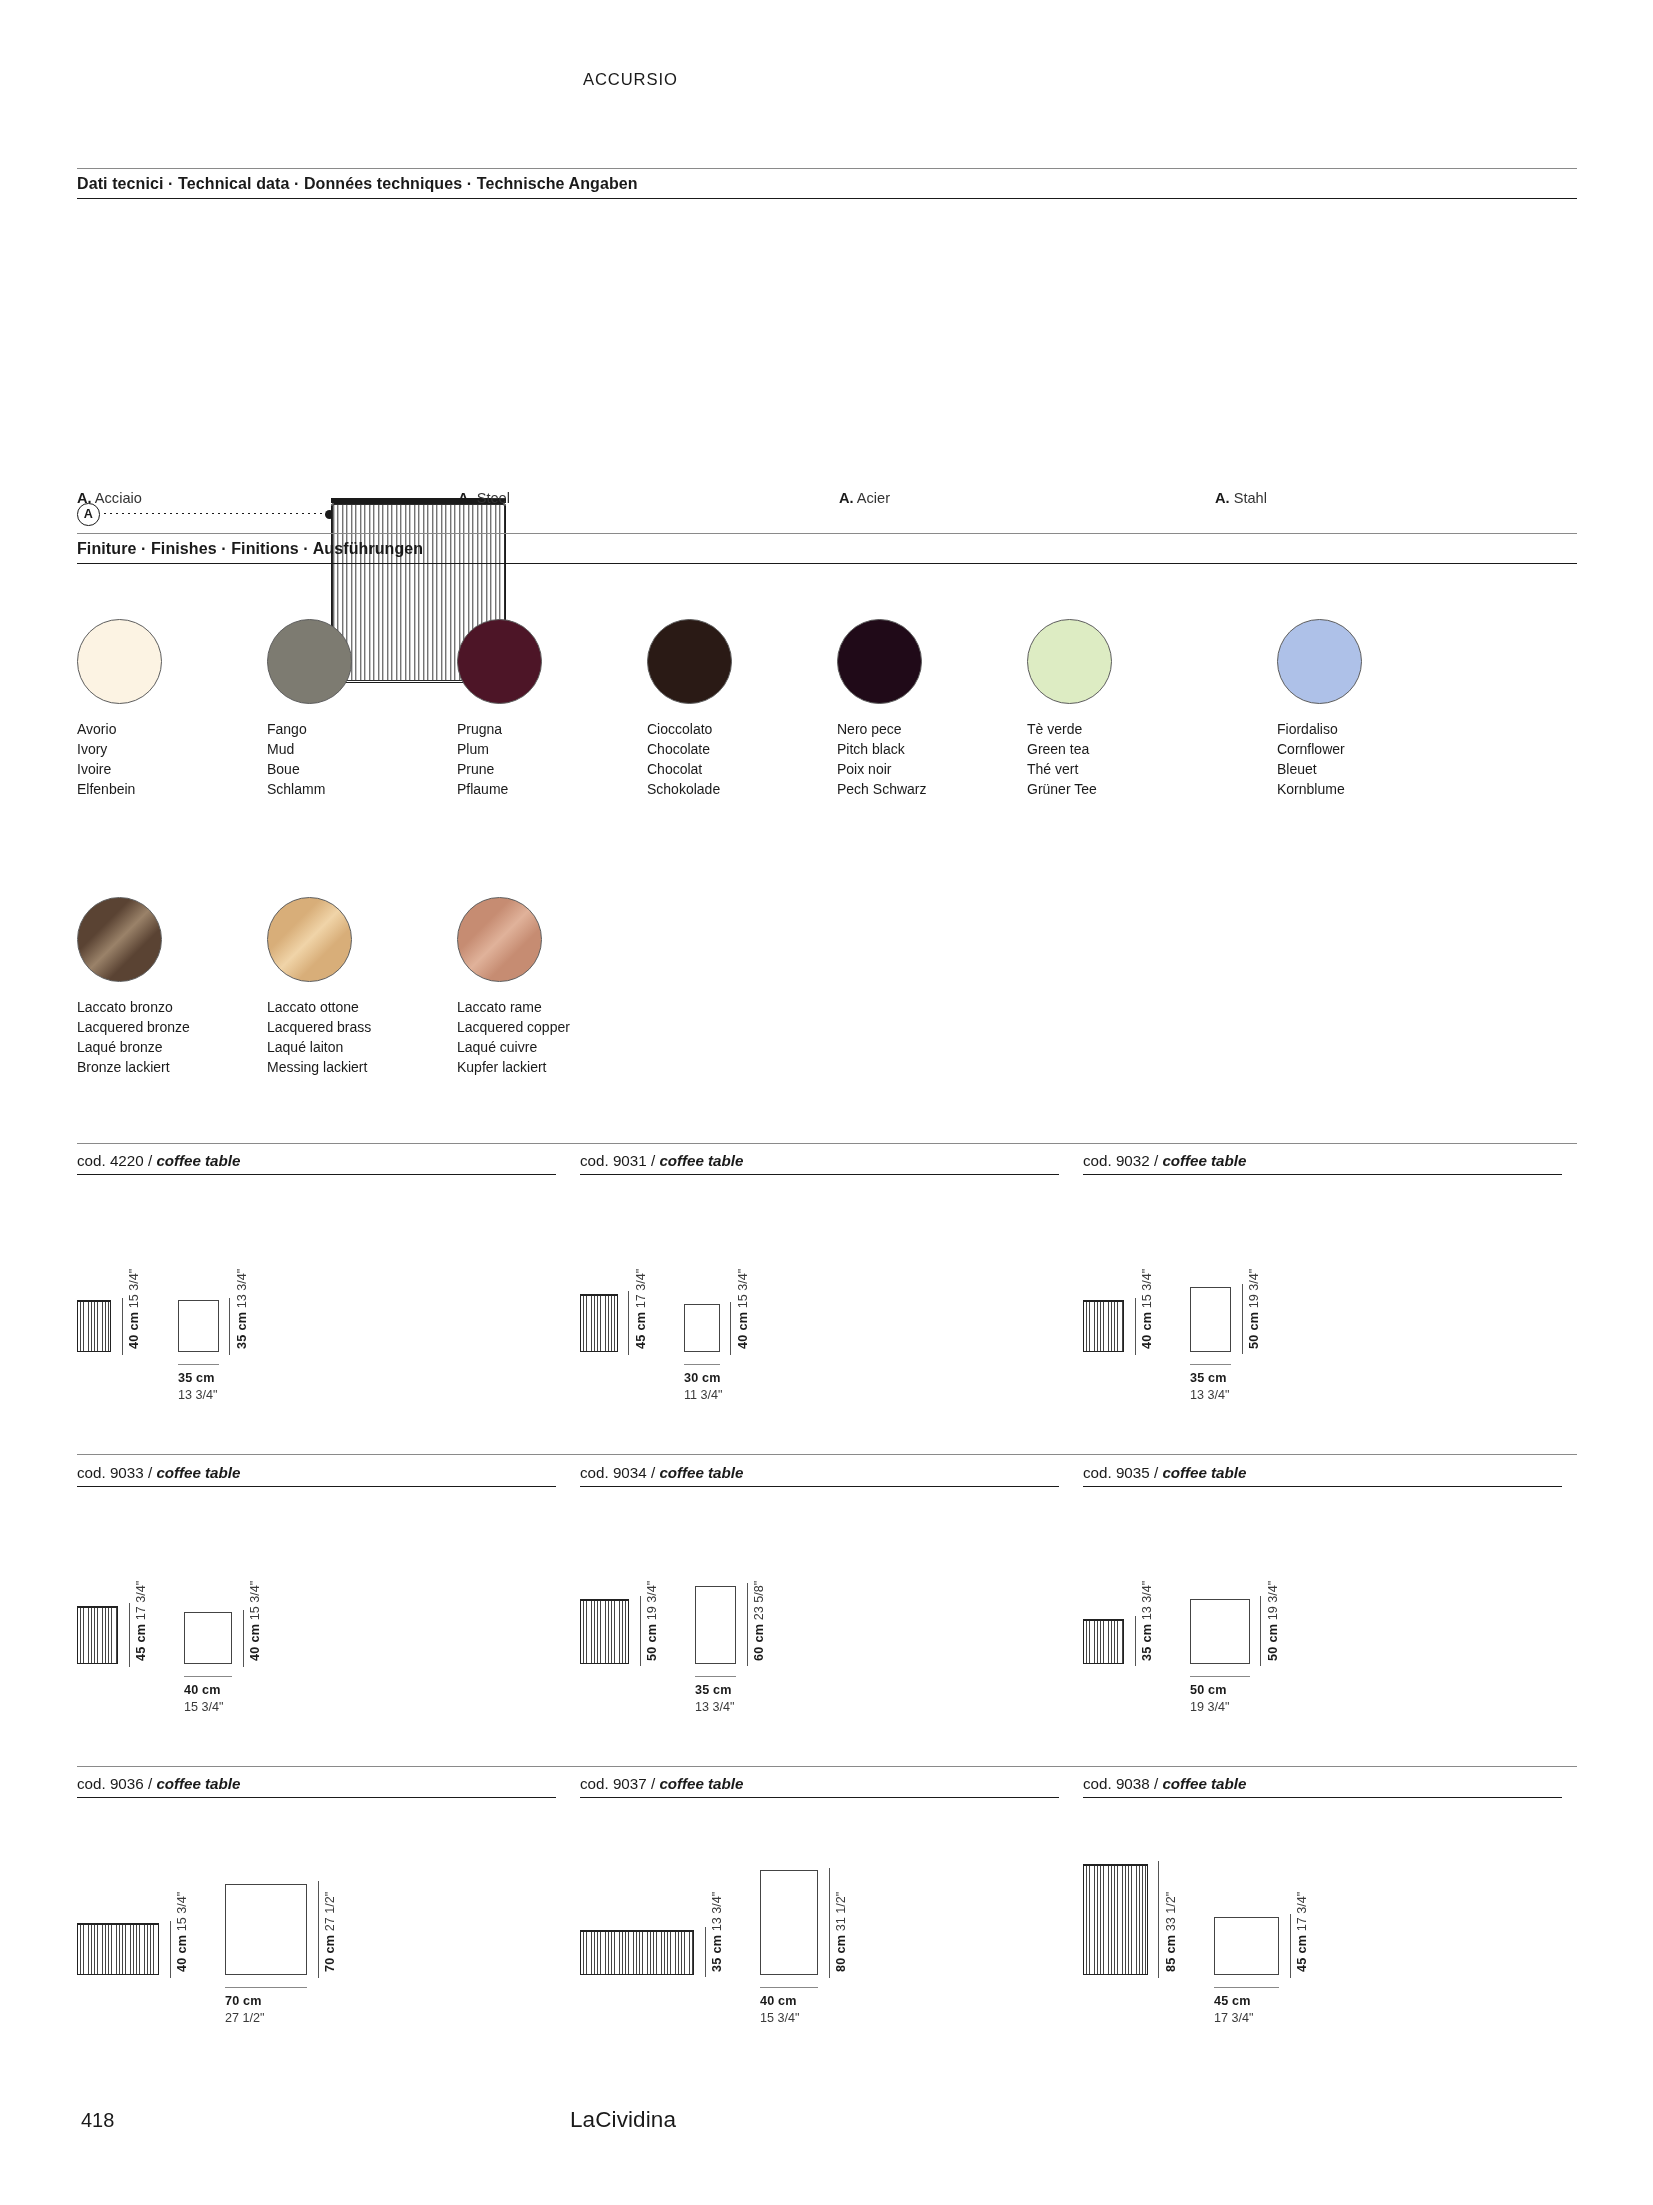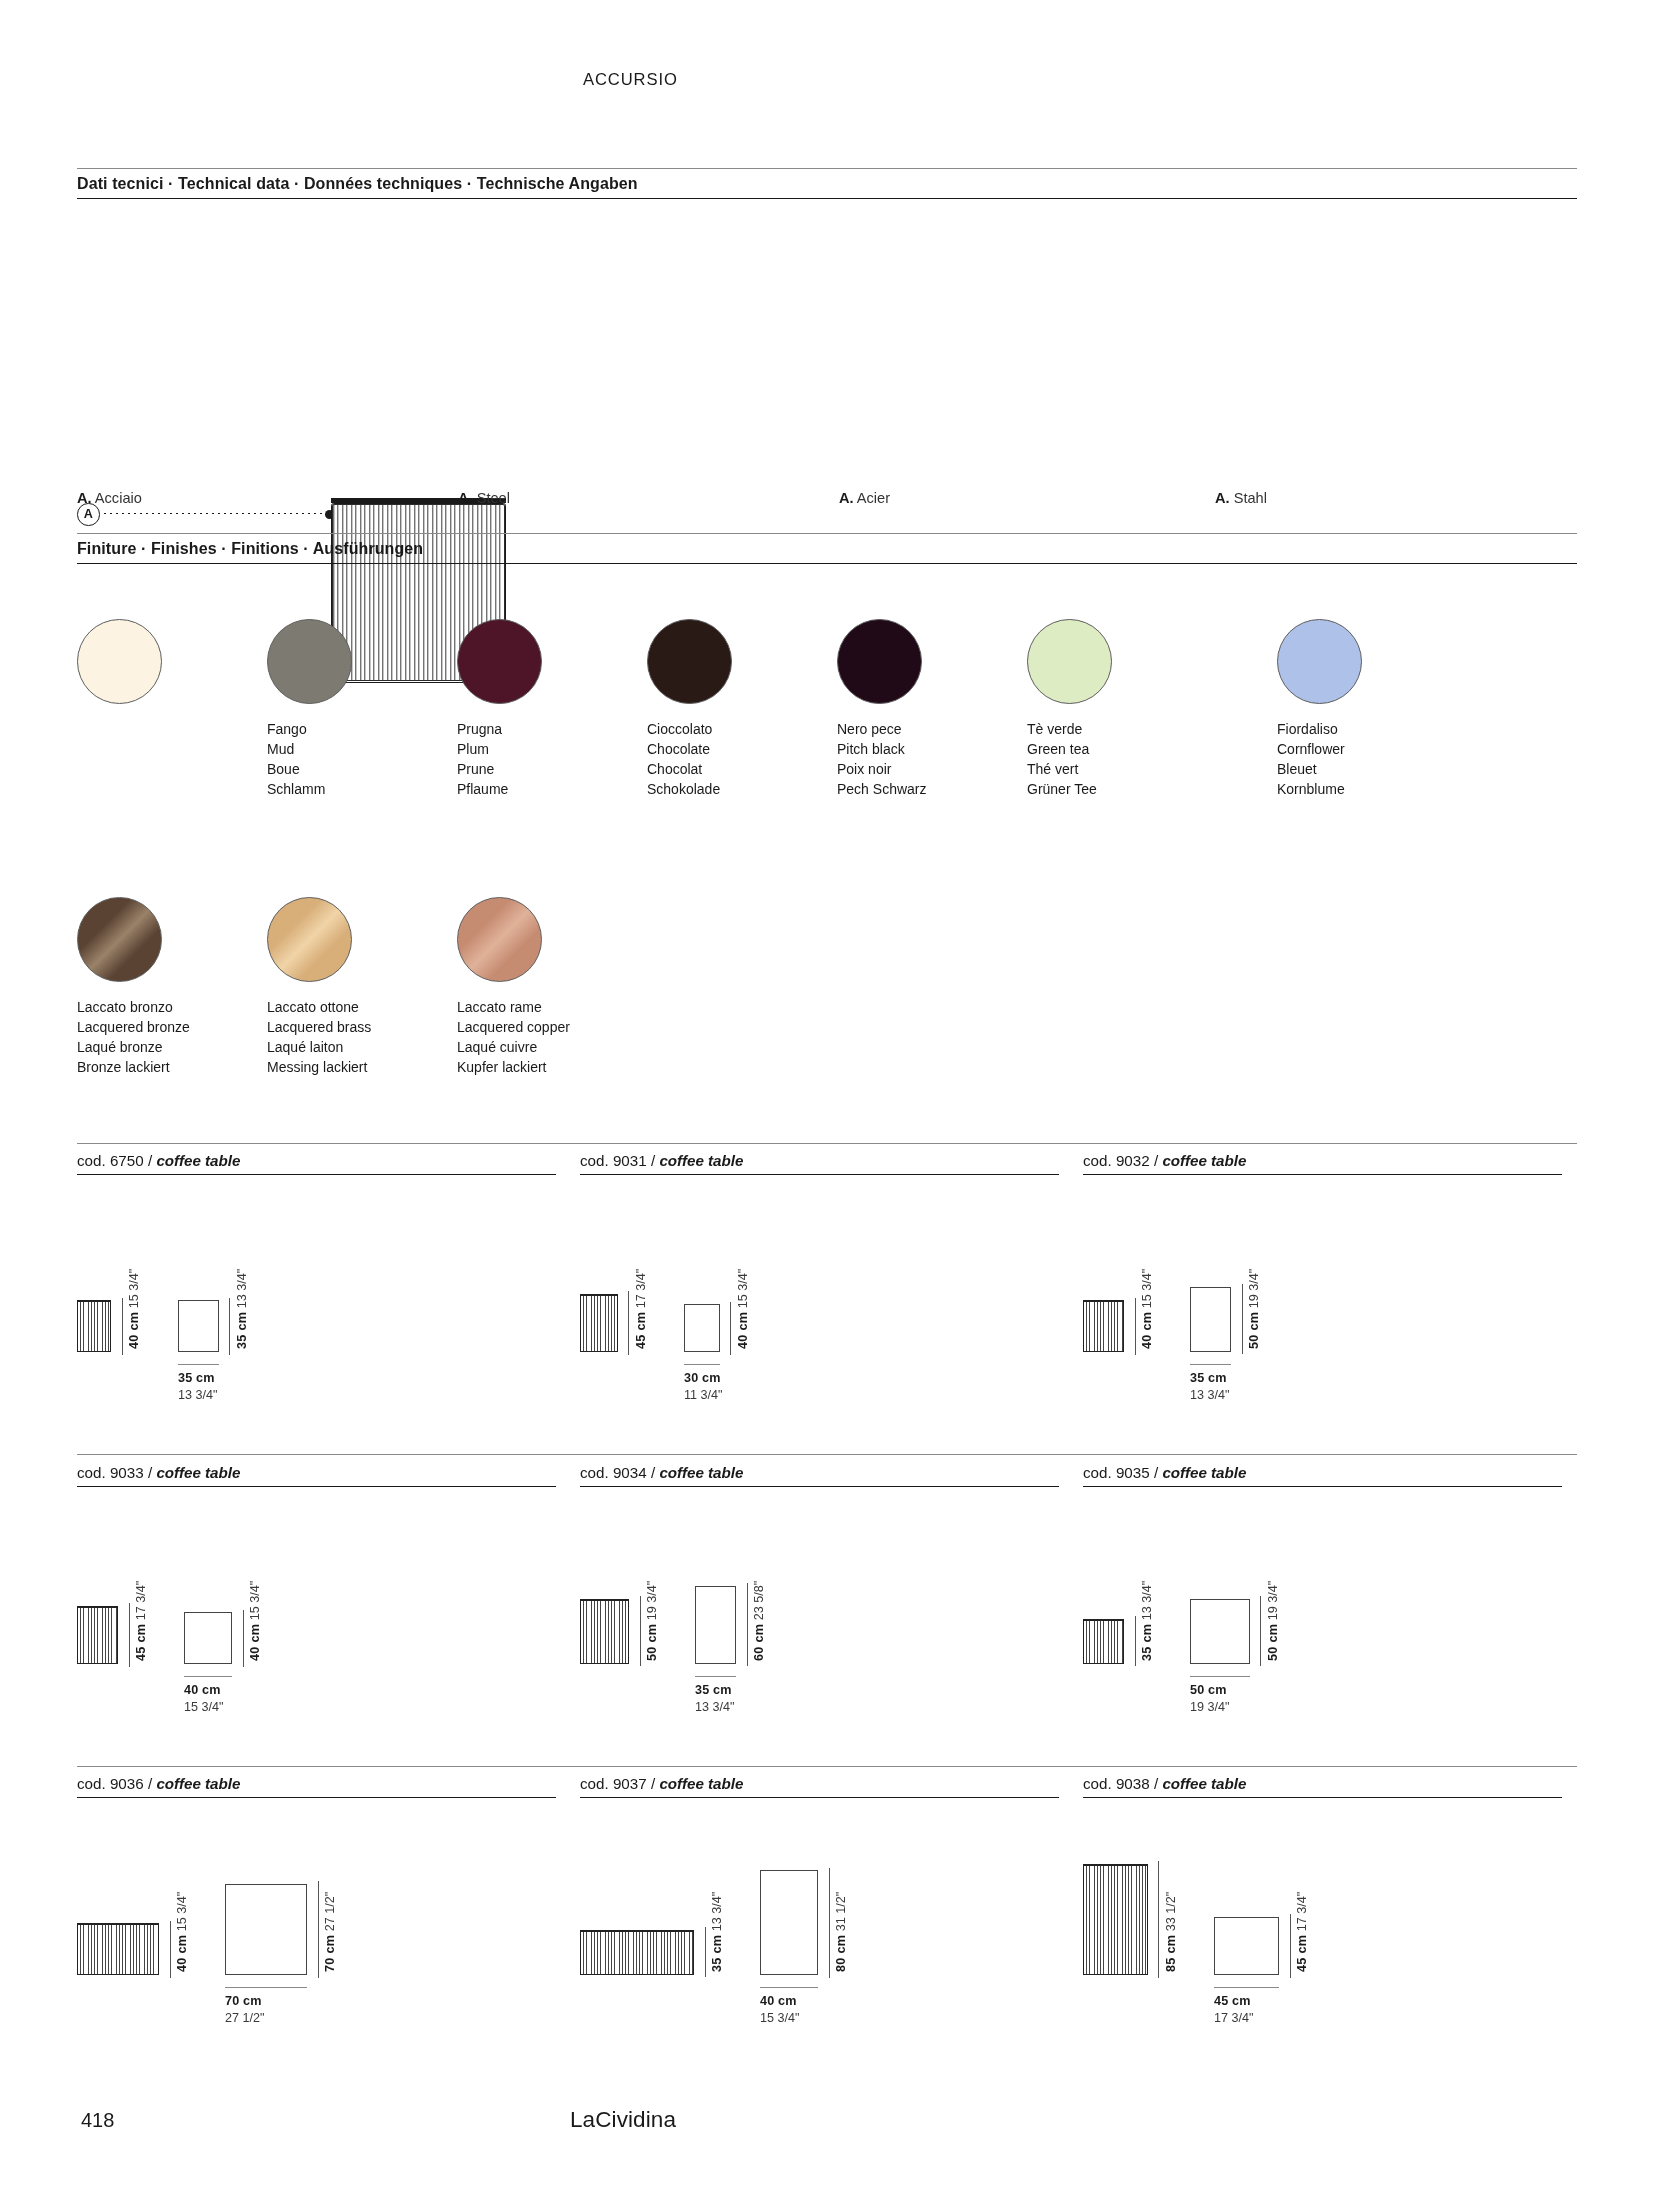--- a/index.html
+++ b/index.html
@@ -232,20 +232,26 @@
 
   <div class="section" style="top:533px;">
     <div class="section-rule-top"></div>
     <div class="section-head-text">Finiture · Finishes · Finitions · Ausführungen</div>
     <div class="section-rule-bottom"></div>
   </div>
 
   <div class="finishes-grid" style="top:619px;">
     <div class="swatch-cell" style="left:0px;">
       <div class="swatch" id="sw0" style="background: rgb(252, 243, 227);"></div>
+      <div class="swatch-names">
+        <div>Avorio</div>
+        <div>Ivory</div>
+        <div>Ivoire</div>
+        <div>Elfenbein</div>
+      </div>
     </div>
     <div class="swatch-cell" style="left:190px;">
       <div class="swatch" id="sw1" style="background: rgb(125, 123, 113);"></div>
       <div class="swatch-names">
         <div>Fango</div>
         <div>Mud</div>
         <div>Boue</div>
         <div>Schlamm</div>
       </div>
     </div>
@@ -321,21 +327,21 @@
         <div>Laccato rame</div>
         <div>Lacquered copper</div>
         <div>Laqué cuivre</div>
         <div>Kupfer lackiert</div>
       </div>
     </div>
   </div>
 
   <div id="product-rows">
       <div class="prod-top-rule" style="position: absolute; left: 77px; top: 1143px;"></div>
-      <div class="prod-head" style="left: 77px; top: 1152px;"><span class="code">cod. 6750 / </span><span class="name">coffee table</span></div>
+      <div class="prod-head" style="left: 77px; top: 1152px;"><span class="code">cod. 4220 / </span><span class="name">coffee table</span></div>
       <div class="prod-cell" style="left: 77px; top: 1193px;">
         <div class="dw front" style="left: 0px; width: 34px; height: 52px; top: 107px;"></div>
         <div class="dw vline" style="left: 45px; top: 105px; height: 57px;"></div>
         <div class="dim-v" style="left: 50px; top: 156px; transform: rotate(180deg); height: 0px;"><span class="cm">40 cm</span><span class="in"> 15 3/4"</span></div>
         <div class="dw plan" style="left: 101px; width: 41px; height: 52px; top: 107px;"></div>
         <div class="dw vline" style="left: 152px; top: 105px; height: 57px;"></div>
         <div class="dim-v" style="left: 158px; top: 156px; transform: rotate(180deg); height: 0px;"><span class="cm">35 cm</span><span class="in"> 13 3/4"</span></div>
         <div class="dw hline" style="left: 101px; top: 171px; width: 41px;"></div>
         <div class="dim-h" style="left: 101px; top: 177px;">
           <span class="cm">35 cm</span>

